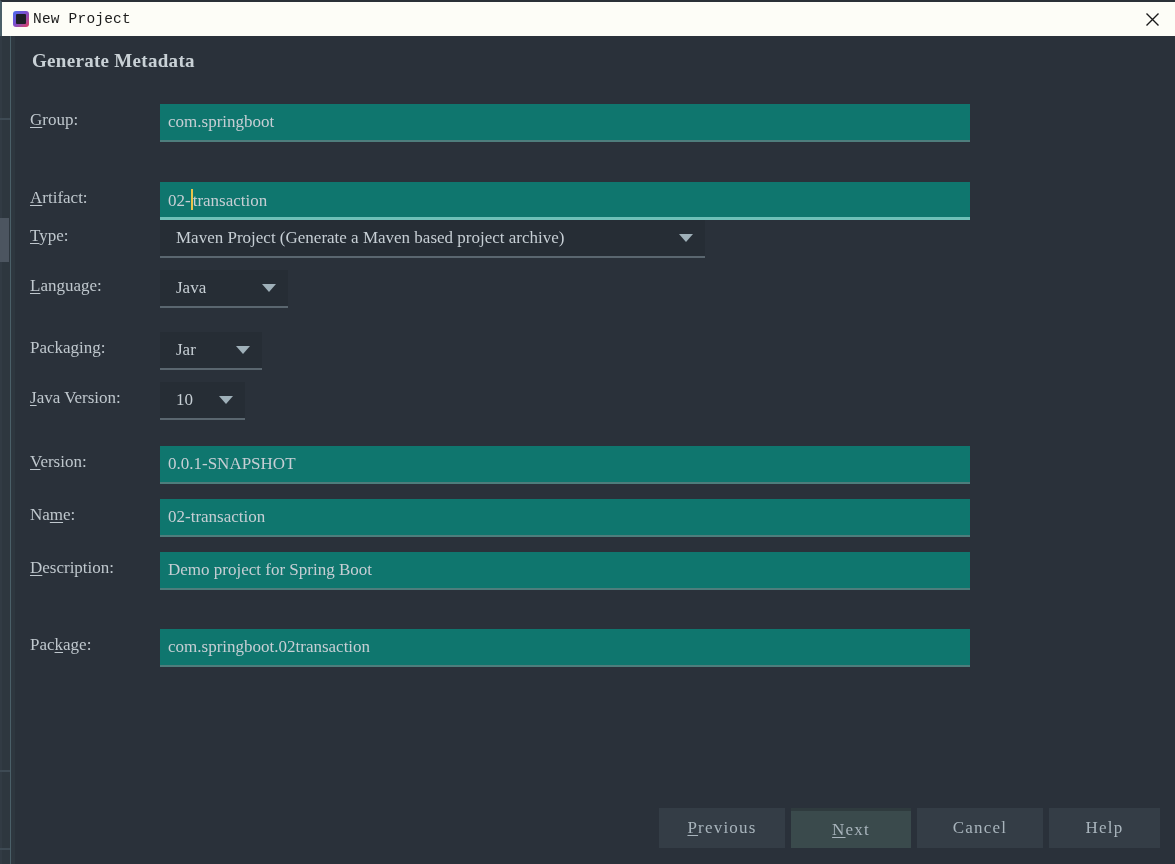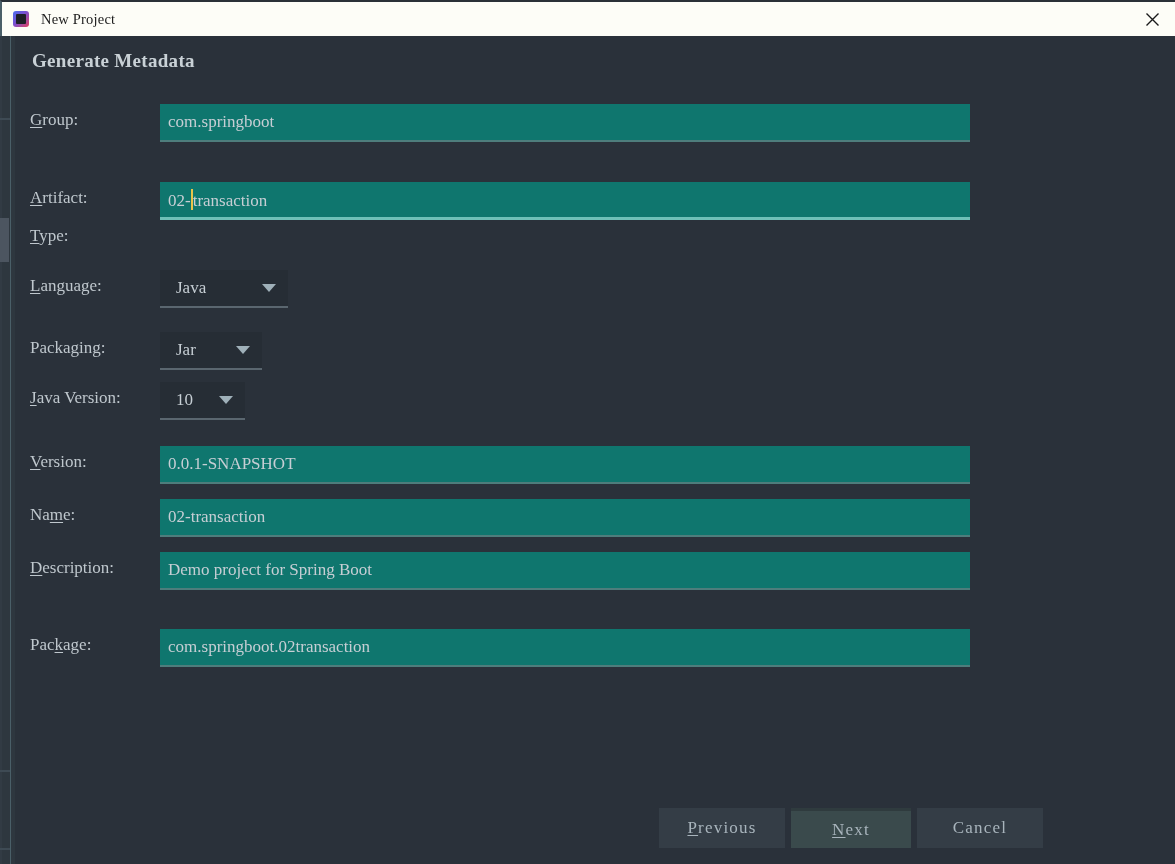--- a/index.html
+++ b/index.html
@@ -58,22 +58,22 @@
   }
   #titlebar .tb-icon::after {
     content: "";
     position: absolute;
     left: 3px; top: 3px;
     width: 10px; height: 10px;
     background: #1d2027;
     border-radius: 1px;
   }
   #titlebar .tb-title {
-    margin-left: 12px;
-    font-family: Liberation Serif, serif;
+    margin-left: 4px;
+    font-family: Liberation Mono, monospace;
     font-size: 14.5px;
     color: #1c1c1c;
     letter-spacing: 0.2px;
   }
   #titlebar .tb-close {
     position: absolute;
     right: 0px; top: 0px;
     width: 46px; height: 34px;
     display: flex;
     align-items: center;
@@ -238,20 +238,24 @@
         </div>
       </div>
       <div class="form-row" style="top: 121px; margin-top: 25px;">
         <div class="row-label"><u>A</u>rtifact:</div>
         <div class="text-field focused" style="width: 810px;">
           <span class="tf-val">02-<span class="caret"></span>transaction</span>
         </div>
       </div>
       <div class="form-row" style="top: 184px;">
         <div class="row-label"><u>T</u>ype:</div>
+        <div class="combo" style="width: 545px;">
+          <span class="cb-val">Maven Project (Generate a Maven based project archive)</span>
+          <span class="cb-arrow"></span>
+        </div>
       </div>
       <div class="form-row" style="top: 234px;">
         <div class="row-label"><u>L</u>anguage:</div>
         <div class="combo" style="width: 128px;">
           <span class="cb-val">Java</span>
           <span class="cb-arrow"></span>
         </div>
       </div>
       <div class="form-row" style="top: 296px;">
         <div class="row-label">Packaging:</div>
@@ -289,14 +293,15 @@
         <div class="row-label">Pac<u>k</u>age:</div>
         <div class="text-field" style="width: 810px;">
           <span class="tf-val">com.springboot.02transaction</span>
         </div>
       </div>
     </div>
   <div id="footer">
       <div class="btn" style="left: 644px; width: 126px;"><u>P</u>revious</div>
       <div class="btn default" style="left: 776px; width: 120px;"><u>N</u>ext</div>
       <div class="btn" style="left: 902px; width: 126px;">Cancel</div>
+      <div class="btn" style="left: 1034px; width: 111px;">Help</div>
     </div>
 </div>
 
 </body></html>

